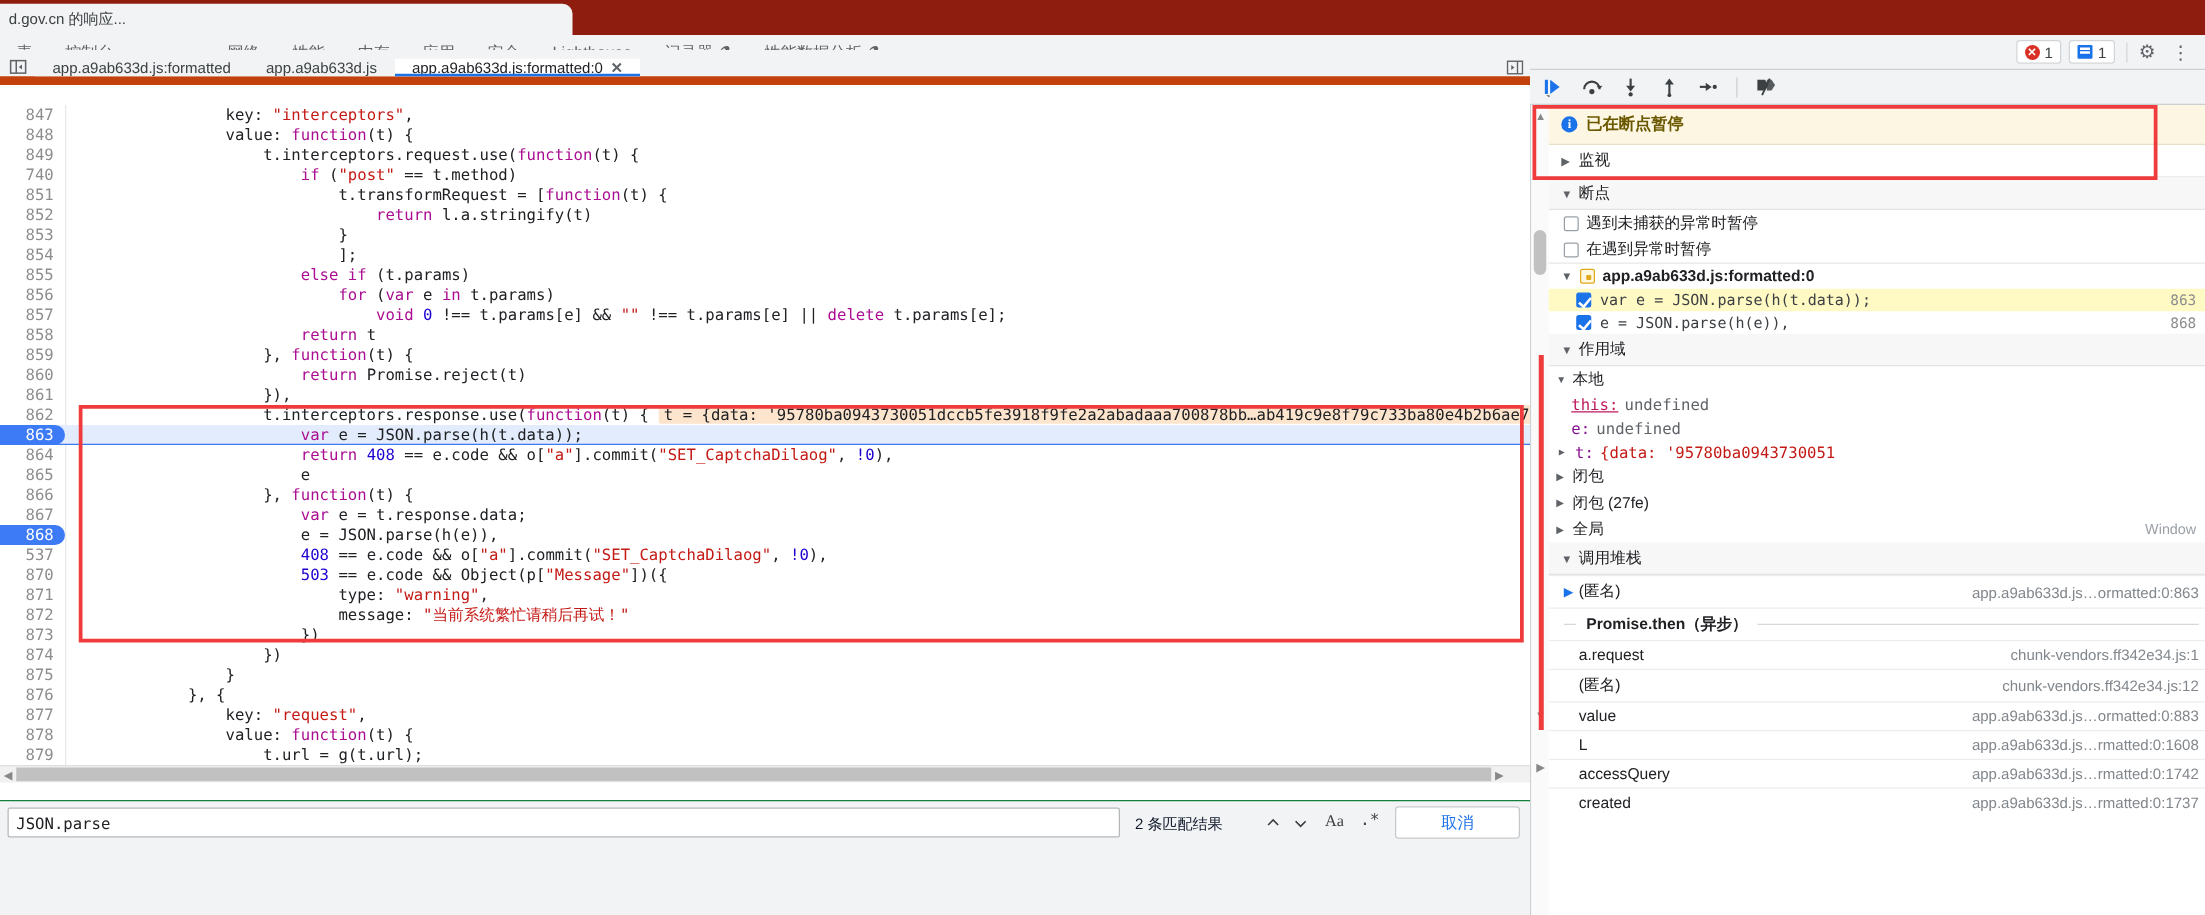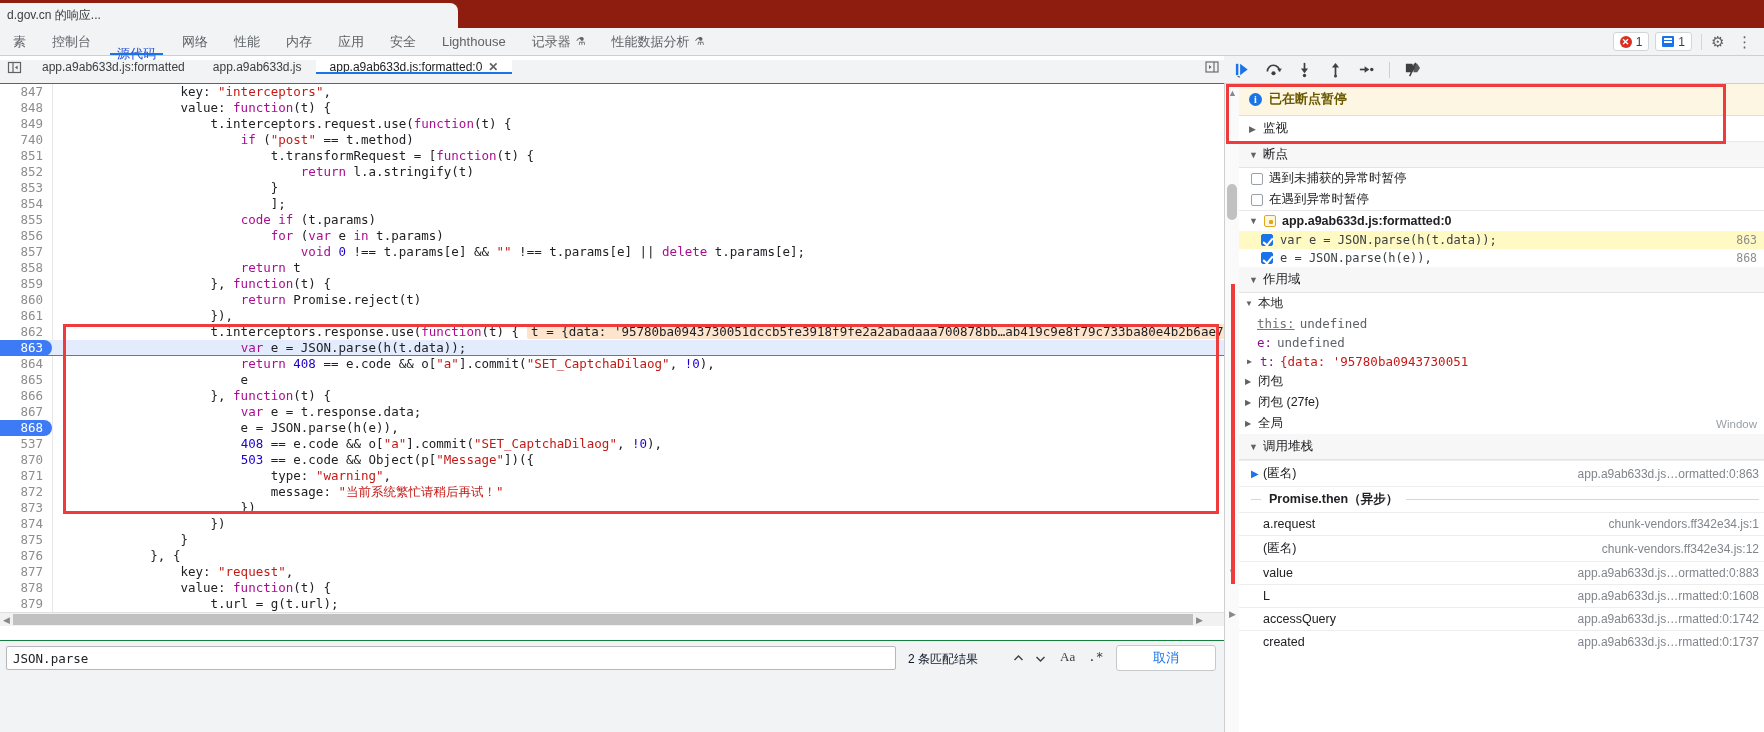--- a/index.html
+++ b/index.html
@@ -71,23 +71,23 @@
     background:#fff; box-shadow: 0 3px 0 #fff;
   }
   .vdiv { width: 1px; height: 16px; background: #d3d6d9; margin: 0 3px; }
   .gear {
     width: 16px; height: 16px; color: #5f6368; font-size: 15px; line-height: 16px;
   }
   .kebab { font-size: 15px; color: #5f6368; letter-spacing: 0; padding: 0 4px; }
 
   
   .file-tabs {
-    position: absolute; left: 0; top: 60px; width: 1224px; height: 28px;
-    background: #f1f3f4; border-bottom: 5px solid #c2410c;
-    display: flex; align-items: flex-start;
+    position: absolute; left: 0; top: 40px; width: 1224px; height: 28px;
+    background: #f1f3f4; border-bottom: 7px solid #c2410c;
+    display: flex; align-items: flex-end;
   }
   .panel-toggle {
     width: 28px; display:flex; align-items:center; justify-content:center;
     color:#5f6368;
   }
   .panel-toggle svg { display:block; }
   .ftab {
     display: flex; align-items: center; gap: 6px;
     padding: 0 14px; font-size: 12px; color: #3c4043; white-space: nowrap;
     position: relative; background: #f1f3f4;
@@ -280,21 +280,21 @@
   .bp-code .txt { white-space:nowrap; overflow:hidden; }
 
   .scope-row {
     display:flex; align-items:center; gap:5px;
     padding:2px 8px 2px 10px;
     font-family:"DejaVu Sans Mono", monospace; font-size:12.5px;
   }
   .scope-row.cjk { font-family:"Liberation Sans", sans-serif; }
   .scope-row .tri2 { font-size:8px; color:#5f6368; width:8px; flex:none; }
   .prop-name { color:#881391; }
-  .prop-name.grey { color:#737373;text-decoration:underline; }
+  .prop-name.grey { color:#be185d;text-decoration:underline; }
   .prop-val { color:#5f6368; }
   .prop-val.str { color:#c41a16; }
   .scope-row .right-txt {
     margin-left:auto; color:#9aa0a6; font-size:11.5px; font-family:"Liberation Sans", sans-serif;
   }
 
   .cs-row {
     display:flex; align-items:center;
     padding: 4px 6px 4px 12px; font-size:12.5px;
     border-top:1px solid #ededed;
@@ -457,21 +457,21 @@
     <div class="gutter-rule"></div>
     <div id="code-lines">
         <div class="code-row"><div class="gutter">847</div><div class="code-text"><span class="p">                key: </span><span class="s">"interceptors"</span><span class="p">,</span></div></div>
         <div class="code-row"><div class="gutter">848</div><div class="code-text"><span class="p">                value: </span><span class="kw">function</span><span class="p">(t) {</span></div></div>
         <div class="code-row"><div class="gutter">849</div><div class="code-text"><span class="p">                    t.interceptors.request.use(</span><span class="kw">function</span><span class="p">(t) {</span></div></div>
         <div class="code-row"><div class="gutter">740</div><div class="code-text"><span class="p">                        </span><span class="kw">if</span><span class="p"> (</span><span class="s">"post"</span><span class="p"> == t.method)</span></div></div>
         <div class="code-row"><div class="gutter">851</div><div class="code-text"><span class="p">                            t.transformRequest = [</span><span class="kw">function</span><span class="p">(t) {</span></div></div>
         <div class="code-row"><div class="gutter">852</div><div class="code-text"><span class="p">                                </span><span class="kw">return</span><span class="p"> l.a.stringify(t)</span></div></div>
         <div class="code-row"><div class="gutter">853</div><div class="code-text"><span class="p">                            }</span></div></div>
         <div class="code-row"><div class="gutter">854</div><div class="code-text"><span class="p">                            ];</span></div></div>
-        <div class="code-row"><div class="gutter">855</div><div class="code-text"><span class="p">                        </span><span class="kw">code if</span><span class="p"> (t.params)</span></div></div>
+        <div class="code-row"><div class="gutter">855</div><div class="code-text"><span class="p">                        </span><span class="kw">else if</span><span class="p"> (t.params)</span></div></div>
         <div class="code-row"><div class="gutter">856</div><div class="code-text"><span class="p">                            </span><span class="kw">for</span><span class="p"> (</span><span class="kw">var</span><span class="p"> e </span><span class="kw">in</span><span class="p"> t.params)</span></div></div>
         <div class="code-row"><div class="gutter">857</div><div class="code-text"><span class="p">                                </span><span class="kw">void</span><span class="p"> </span><span class="n">0</span><span class="p"> !== t.params[e] &amp;&amp; </span><span class="s">""</span><span class="p"> !== t.params[e] || </span><span class="kw">delete</span><span class="p"> t.params[e];</span></div></div>
         <div class="code-row"><div class="gutter">858</div><div class="code-text"><span class="p">                        </span><span class="kw">return</span><span class="p"> t</span></div></div>
         <div class="code-row"><div class="gutter">859</div><div class="code-text"><span class="p">                    }, </span><span class="kw">function</span><span class="p">(t) {</span></div></div>
         <div class="code-row"><div class="gutter">860</div><div class="code-text"><span class="p">                        </span><span class="kw">return</span><span class="p"> Promise.reject(t)</span></div></div>
         <div class="code-row"><div class="gutter">861</div><div class="code-text"><span class="p">                    }),</span></div></div>
         <div class="code-row"><div class="gutter">862</div><div class="code-text"><span class="p">                    t.interceptors.response.use(</span><span class="kw">function</span><span class="p">(t) {</span><span class="inline-val" style="margin-left: 8px;">t = {data: '95780ba0943730051dccb5fe3918f9fe2a2abadaaa700878bb…ab419c9e8f79c733ba80e4b2b6ae77a</span></div></div>
         <div class="code-row current"><div class="gutter">863</div><div class="code-text"><span class="p">                        </span><span class="kw">var</span><span class="p"> e = JSON.parse(h(t.data));</span></div></div>
         <div class="code-row"><div class="gutter">864</div><div class="code-text"><span class="p">                        </span><span class="kw">return</span><span class="p"> </span><span class="n">408</span><span class="p"> == e.code &amp;&amp; o[</span><span class="s">"a"</span><span class="p">].commit(</span><span class="s">"SET_CaptchaDilaog"</span><span class="p">, </span><span class="n">!0</span><span class="p">),</span></div></div>
         <div class="code-row"><div class="gutter">865</div><div class="code-text"><span class="p">                        e</span></div></div>

